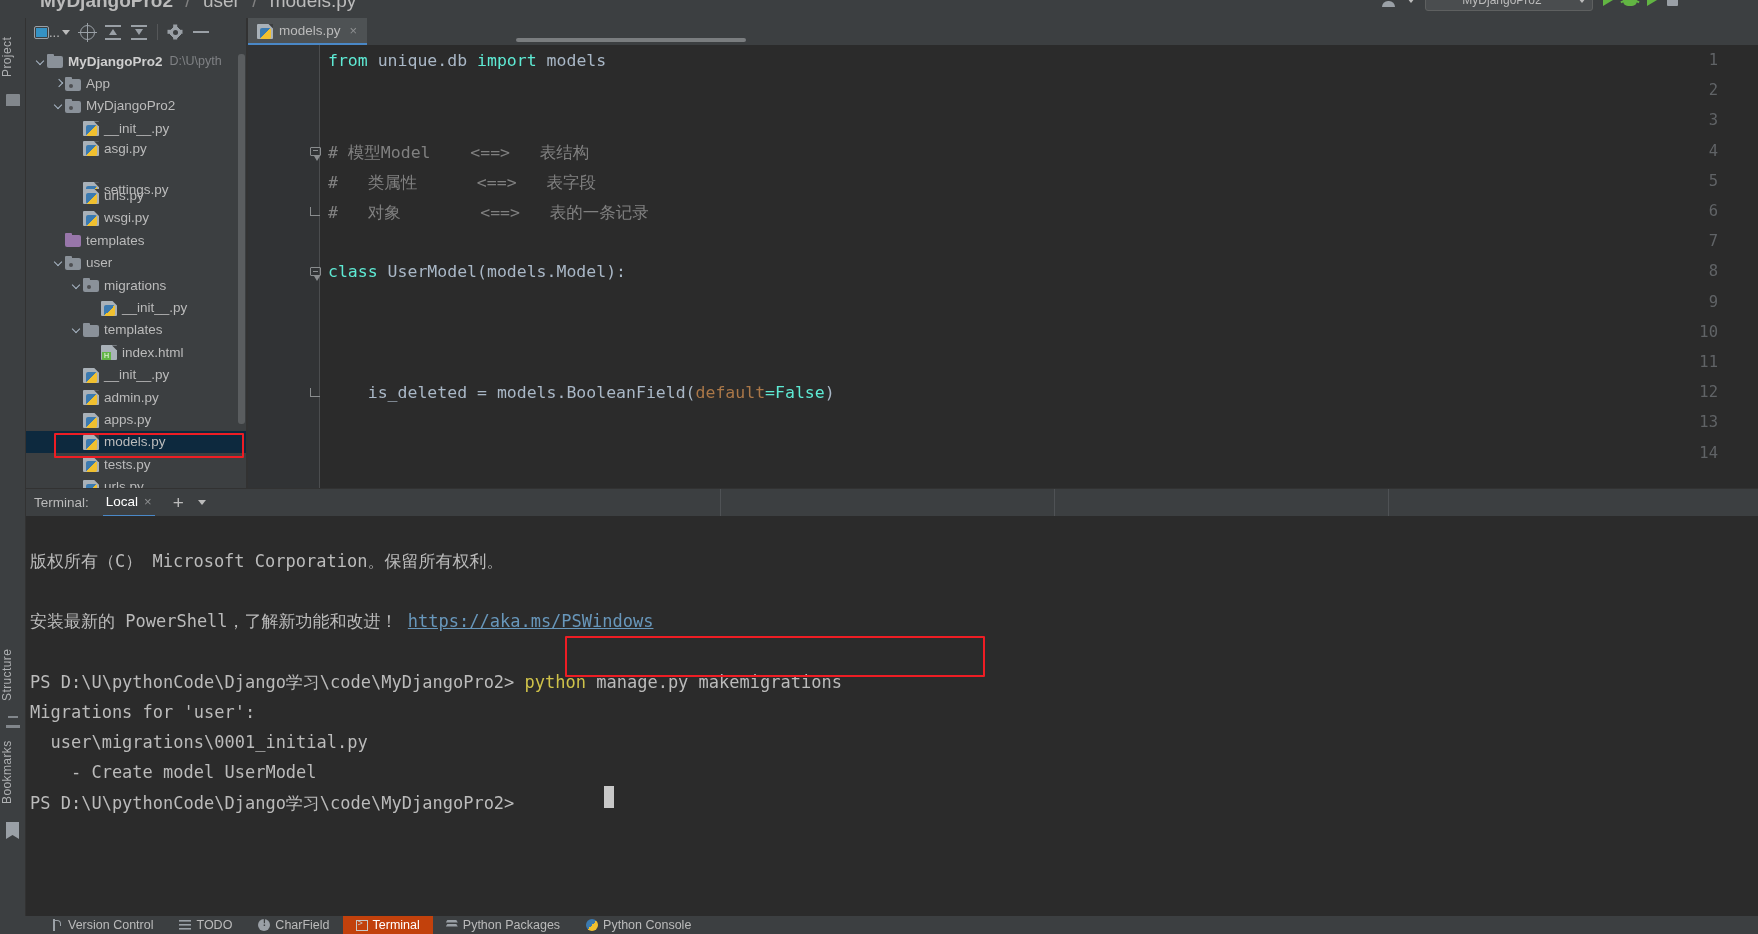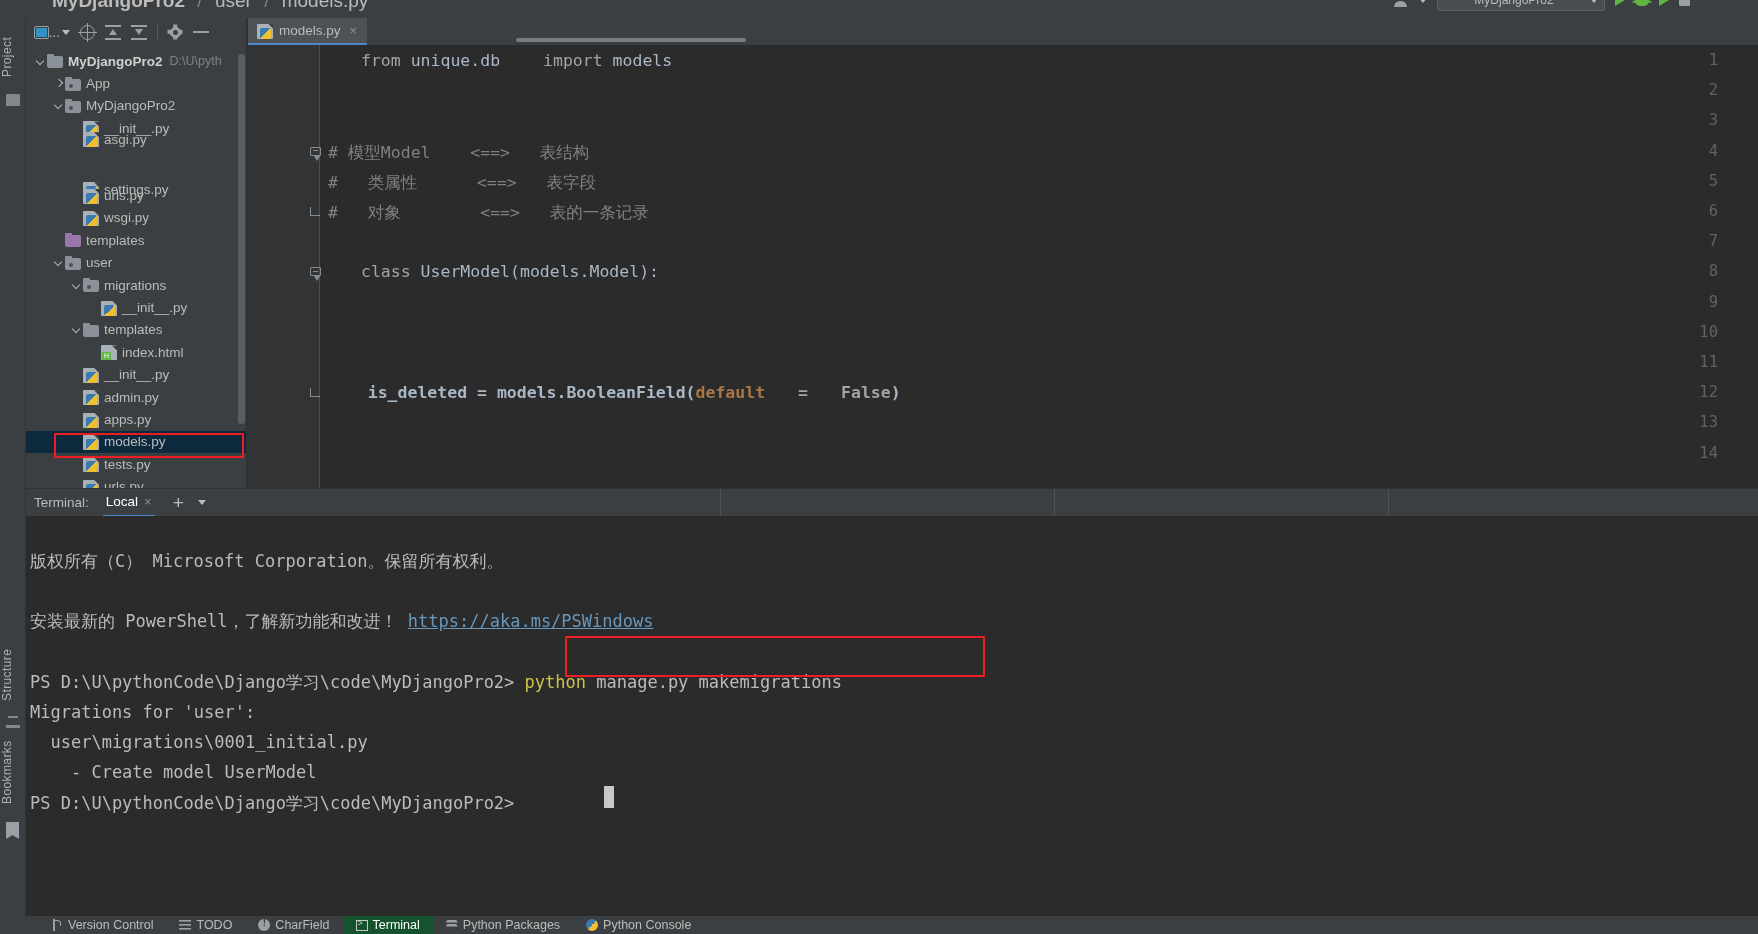--- a/index.html
+++ b/index.html
@@ -6,21 +6,21 @@
   html, body {
     width: 1758px; height: 934px;
     background: #3c3f41;
     font-family: "Liberation Sans", sans-serif;
     overflow: hidden;
   }
   #app { position: relative; width: 1758px; height: 934px; }
 
   
   .topstrip {
-    position: absolute; left: 12px; top: 0; width: 1684px; height: 18px;
+    position: absolute; left: 0; top: 0; width: 1684px; height: 18px;
     background: #3c3f41; overflow: hidden;
   }
   .crumb {
     position: absolute; top: -10px; left: 40px;
     font-size: 19px; color: #bbbbbb; font-weight: bold; white-space: nowrap;
   }
   .crumb .sep { color: #808080; font-weight: normal; padding: 0 7px; }
   .crumb .plain { font-weight: normal; color: #bbbbbb; }
   .topright {
     position: absolute; top: -11px; right: 6px;
@@ -251,21 +251,21 @@
   }
   .fold .endline.bottom {
     border-left: 1.5px solid #8a8d8f; border-top: 0;
     border-bottom: 1.5px solid #8a8d8f; height: 9px;
   }
   .codeline {
     position: absolute; left: 80px; white-space: pre;
     font-family: "DejaVu Sans Mono", monospace; font-size: 16.5px;
     color: #a9b7c6; letter-spacing: 0;
   }
-  .kw  { color: #a3a3a3; margin-left: 33px; }
+  .kw  { color: #5eead4; }
   .num { color: #6897bb; }
   .cmt { color: #808080; }
   .def { color: #a9b7c6; }
   .kwarg { color: #aa7748; }
   .vscroll-top {
     position:absolute; left:268px; top:20px; width:230px; height:4px;
     background:#7a7d7f; border-radius:2px; z-index: 12;
   }
 
   
@@ -303,21 +303,21 @@
     position: absolute; width: 10px; height: 22px; background: #c8c8c8;
   }
 
   
   .statusbar {
     position: absolute; left: 0; top: 916px; width: 1758px; height: 18px;
     background: #3c3f41; display: flex; align-items: center; gap: 0px;
     padding-left: 38px; font-size: 12.5px; color: #bbbbbb;
   }
   .sitem { display: flex; align-items: center; gap: 5px; padding: 0 13px; height: 18px; }
-  .sitem.active { background: #14532d; color: #ffffff; }
+  .sitem.active { background: #c2410c; color: #ffffff; }
   .sglyph { width: 12px; height: 12px; position: relative; }
   .g-vcs::before {
     content:""; position:absolute; left:2px; top:0; width:1.6px; height:12px; background:#9aa0a6;
   }
   .g-vcs::after {
     content:""; position:absolute; left:2px; top:1px; width:7px; height:5px;
     border:1.6px solid #9aa0a6; border-left:0; border-bottom:0; border-radius:0 4px 0 0;
   }
   .g-todo { background:
     linear-gradient(#9aa0a6 0 0) 0 1px/12px 1.6px no-repeat,
@@ -430,21 +430,21 @@
         <div class="trow" style="position: absolute; top: 48.8px; left: 0px; width: 220px; padding-left: 26px;">
           <span class="chev d"></span>
           <span class="ic ic-folder mod"></span>
           <span class="tlabel">MyDjangoPro2</span>
         </div>
         <div class="trow" style="position: absolute; top: 71.2px; left: 0px; width: 220px; padding-left: 44px;">
           <span class="chev"></span>
           <span class="ic ic-py"></span>
           <span class="tlabel">__init__.py</span>
         </div>
-        <div class="trow" style="position: absolute; top: 82px; left: 0px; width: 220px; padding-left: 44px; align-items: center;">
+        <div class="trow" style="position: absolute; top: 91px; left: 0px; width: 220px; padding-left: 44px; align-items: center;">
           <span class="chev"></span>
           <span class="ic ic-py"></span>
           <span class="tlabel">asgi.py</span>
         </div>
         <div class="trow" style="position: absolute; top: 132px; left: 0px; width: 220px; padding-left: 44px;">
           <span class="chev"></span>
           <span class="ic ic-py"></span>
           <span class="tlabel">settings.py</span>
         </div>
         <div class="trow" style="position: absolute; top: 138.4px; left: 0px; width: 220px; padding-left: 44px;">
@@ -556,21 +556,21 @@
           <span class="tail"></span>
         </div>
         <div class="codeline" style="top: 217.4px;"><span class="kw">class</span><span class="def"> UserModel(models.Model):</span></div>
         <div class="lnum" style="top: 247.6px;">9</div>
         <div class="lnum" style="top: 277.8px;">10</div>
         <div class="lnum" style="top: 308px;">11</div>
         <div class="lnum" style="top: 338.2px;">12</div>
         <div class="fold" style="top: 343.2px;">
           <span class="endline bottom"></span>
         </div>
-        <div class="codeline" style="top: 338.2px; font-weight: bold;"><span class="def">    is_deleted = models.BooleanField(</span><span class="kwarg">default</span><span class="kw">=</span><span class="kw">False</span><span class="def">)</span></div>
+        <div class="codeline" style="top: 338.2px;"><span class="def">    is_deleted = models.BooleanField(</span><span class="kwarg">default</span><span class="kw">=</span><span class="kw">False</span><span class="def">)</span></div>
         <div class="lnum" style="top: 368.4px;">13</div>
         <div class="lnum" style="top: 398.6px;">14</div>
       </div>
     <div class="vscroll-top"></div>
   </div>
 
   <div class="termwrap">
     <div class="termheader">
       <span class="lab">Terminal:</span>
       <span class="termtab">

